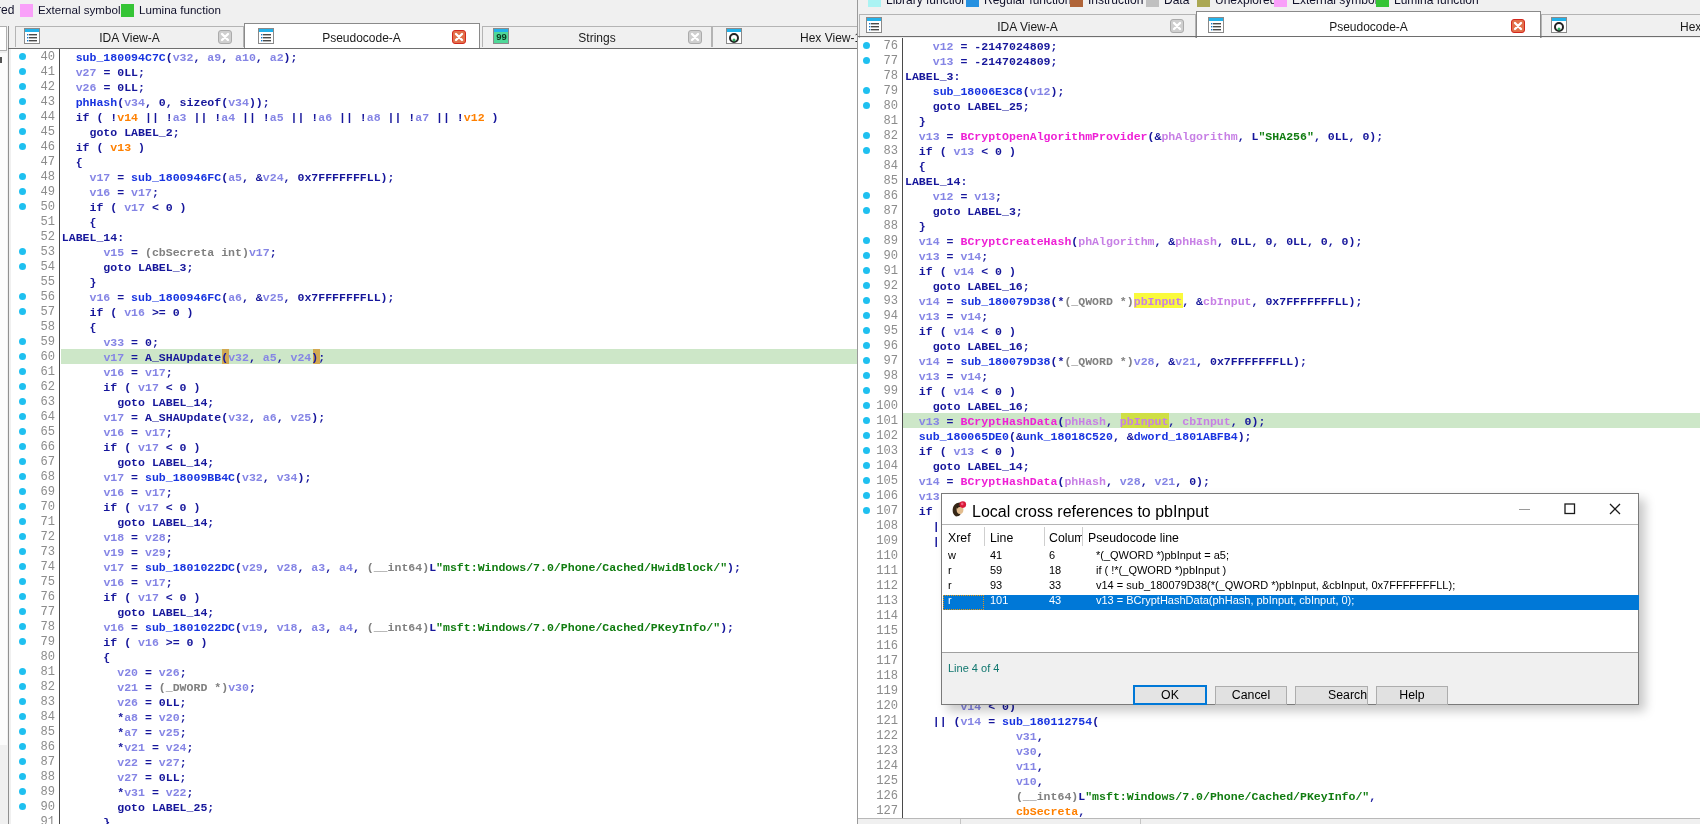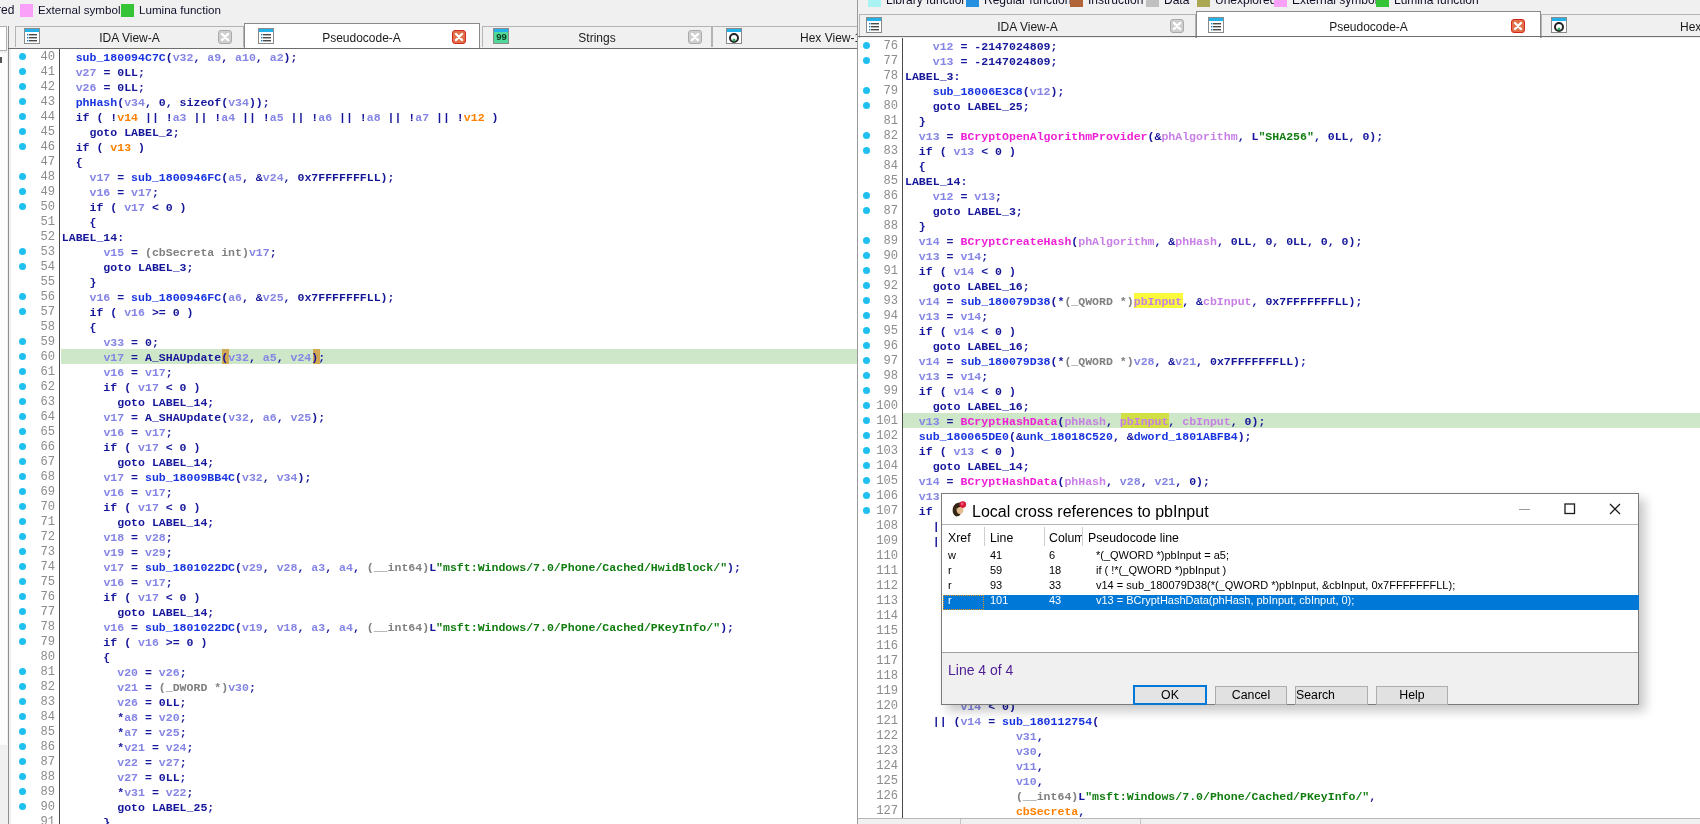--- a/index.html
+++ b/index.html
@@ -470,17 +470,17 @@
 <div class="abs" style="left:107px;top:70px;font-size:11.0px;color:#000">18</div>
 <div class="abs" style="left:154px;top:70px;font-size:11.0px;color:#000;white-space:nowrap">if ( !*(_QWORD *)pbInput )</div>
 <div class="abs" style="left:6px;top:85px;font-size:11.0px;color:#000">r</div>
 <div class="abs" style="left:48px;top:85px;font-size:11.0px;color:#000">93</div>
 <div class="abs" style="left:107px;top:85px;font-size:11.0px;color:#000">33</div>
 <div class="abs" style="left:154px;top:85px;font-size:11.0px;color:#000;white-space:nowrap">v14 = sub_180079D38(*(_QWORD *)pbInput, &amp;cbInput, 0x7FFFFFFFLL);</div>
 <div class="abs" style="left:6px;top:100px;font-size:11.0px;color:#fff">r</div>
 <div class="abs" style="left:48px;top:100px;font-size:11.0px;color:#fff">101</div>
 <div class="abs" style="left:107px;top:100px;font-size:11.0px;color:#fff">43</div>
 <div class="abs" style="left:154px;top:100px;font-size:11.0px;color:#fff;white-space:nowrap">v13 = BCryptHashData(phHash, pbInput, cbInput, 0);</div>
-<div class="abs" style="left:6px;top:168px;font-size:14px;color:#4c1d95">Line 4 of 4</div>
+<div class="abs" style="left:6px;top:168px;font-size:11px;color:#0f766e">Line 4 of 4</div>
 <div class="abs" style="left:191px;top:191px;width:74px;height:20px;background:#E4E4E4;border:2px solid #0078D7;font-size:12.3px;color:#000;text-align:center;line-height:16px">OK</div>
 <div class="abs" style="left:273px;top:191.5px;width:72px;height:19px;background:#E1E1E1;border:1px solid #ADADAD;font-size:12.3px;color:#000;text-align:center;line-height:17px">Cancel</div>
-<div class="abs" style="left:353px;top:191.5px;width:73px;height:19px;background:#E1E1E1;border:1px solid #ADADAD;font-size:12.3px;color:#000;text-align:left;line-height:17px">Search</div>
+<div class="abs" style="left:353px;top:191.5px;width:73px;height:19px;background:#E1E1E1;border:1px solid #ADADAD;font-size:12.3px;color:#000;text-align:right;line-height:17px">Search</div>
 <div class="abs" style="left:434px;top:191.5px;width:72px;height:19px;background:#E1E1E1;border:1px solid #ADADAD;font-size:12.3px;color:#000;text-align:center;line-height:17px">Help</div>
 </div>
 </body></html>

